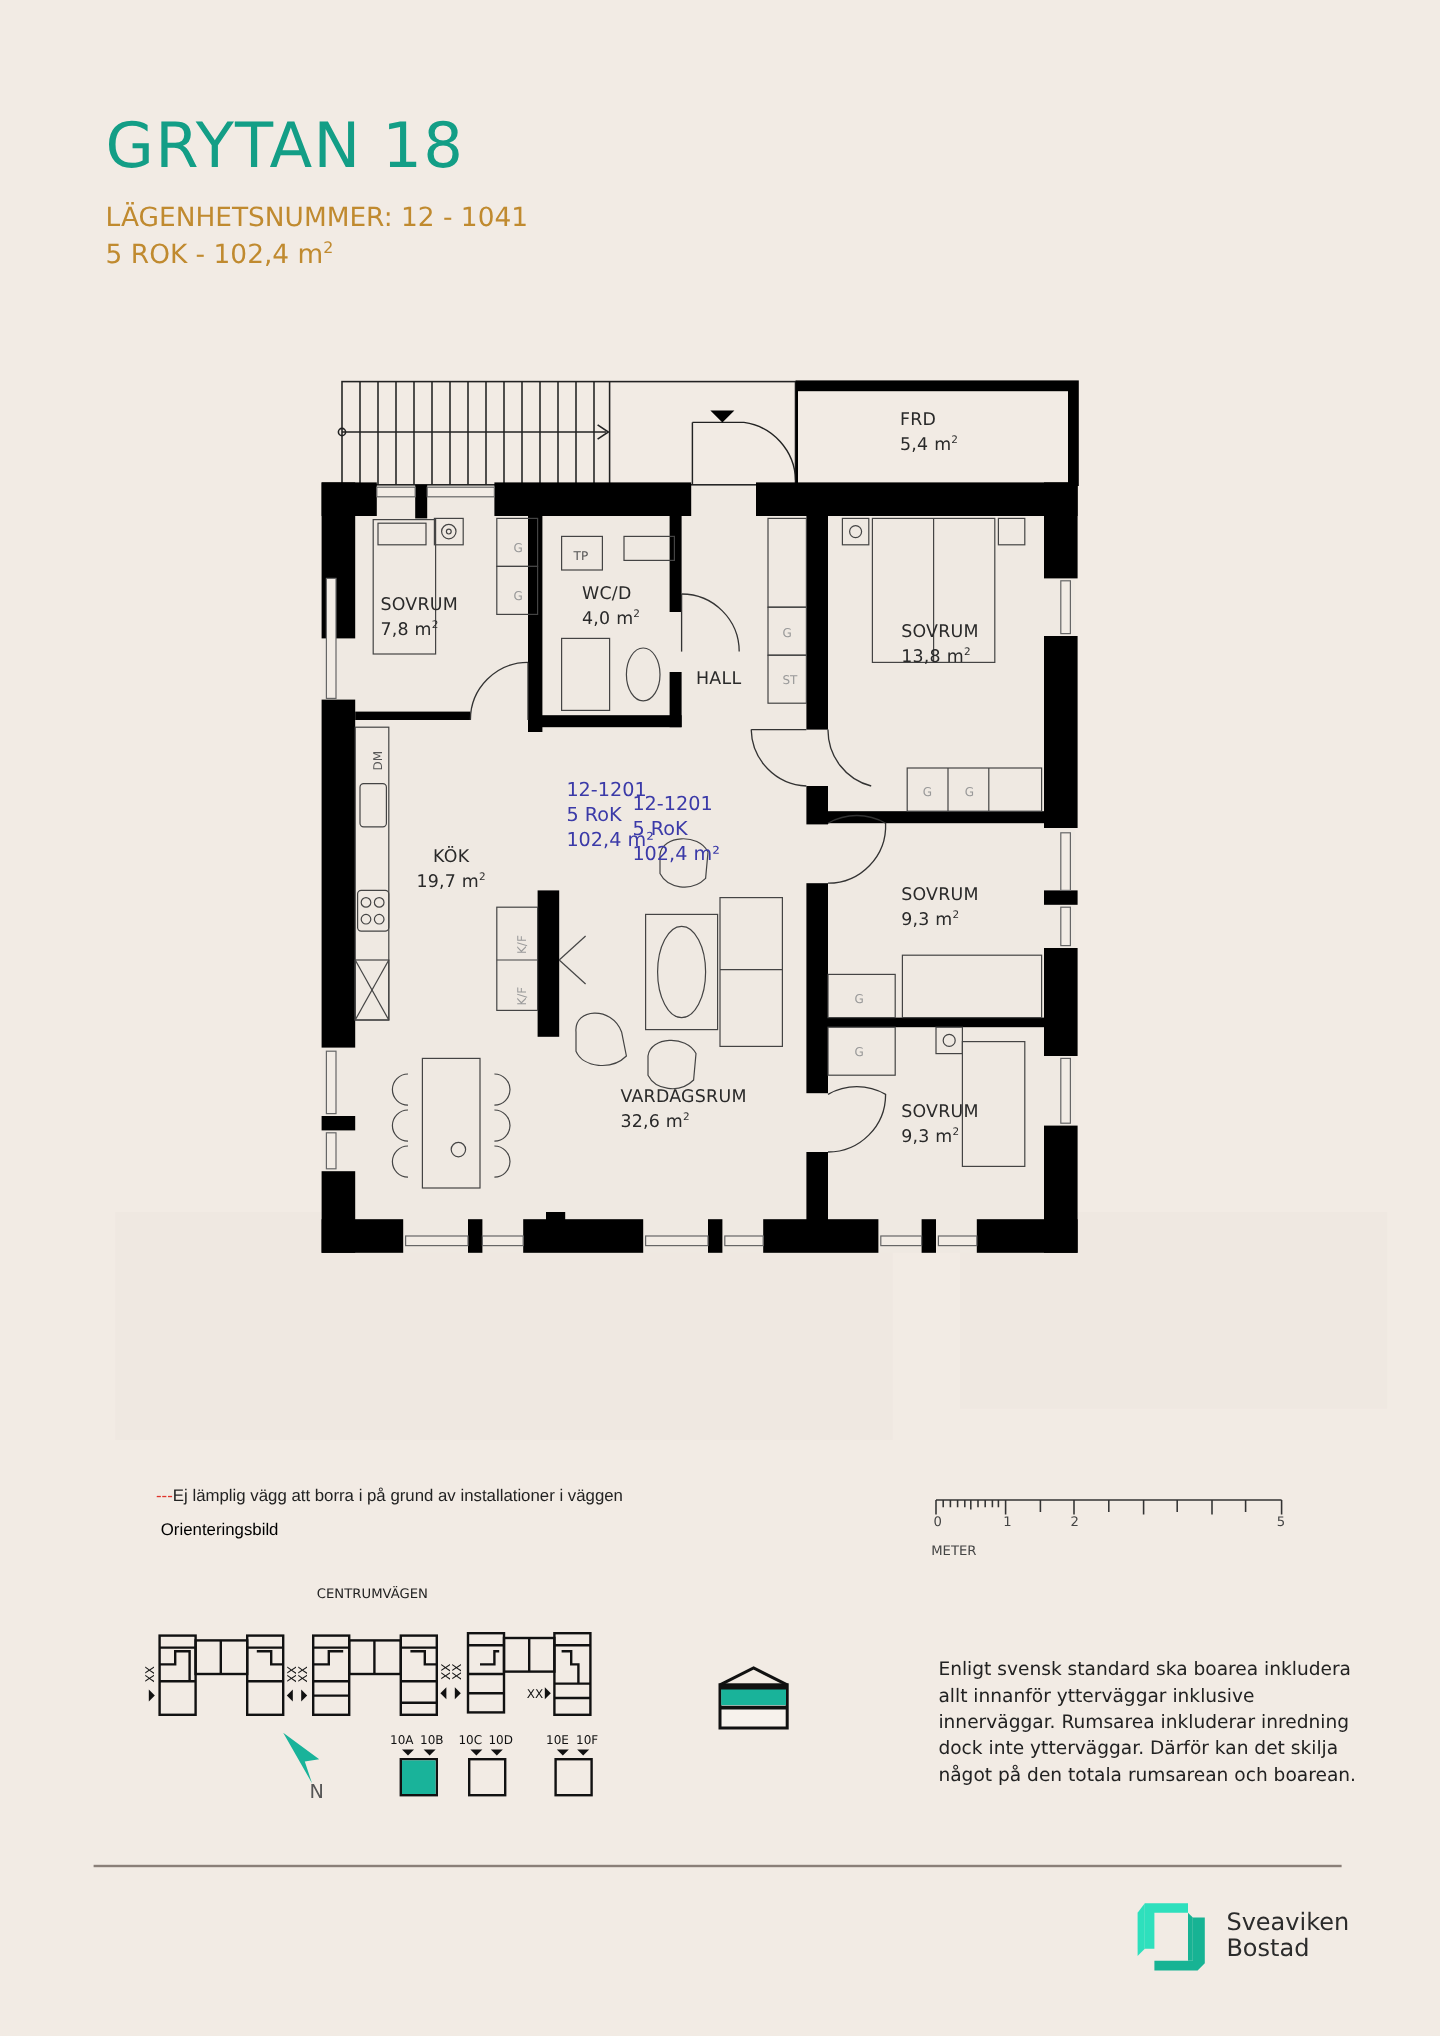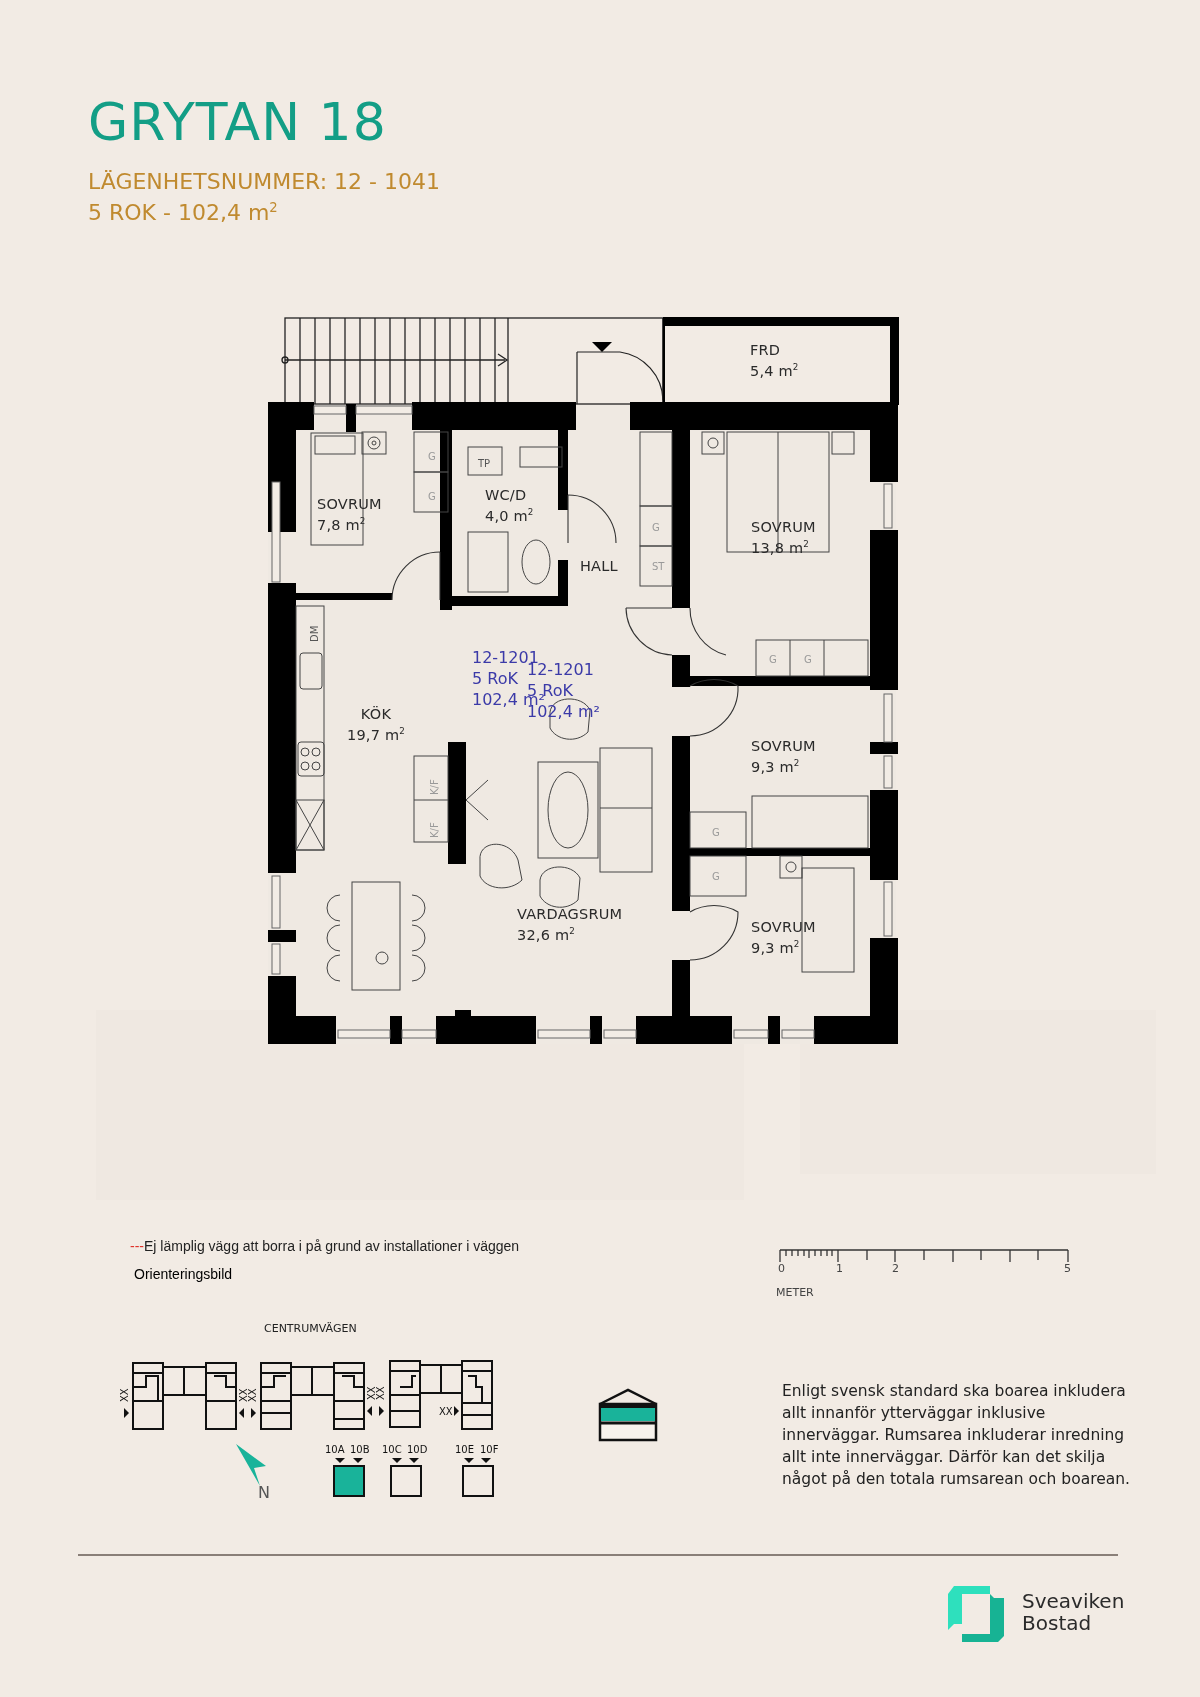--- a/index.html
+++ b/index.html
@@ -437,21 +437,21 @@
 </svg>
 
 <svg style="position:absolute;left:596px;top:1386px;" width="64" height="58" viewBox="0 0 64 58">
   <polyline points="4,18 32,4 60,18" fill="none" stroke="#111" stroke-width="2.5"></polyline>
   <rect x="4" y="18" width="56" height="36" fill="#f7f2ec" stroke="#111" stroke-width="2.5"></rect>
   <rect x="5" y="21" width="54" height="14" fill="#19b39a"></rect>
   <line x1="4" y1="20" x2="60" y2="20" stroke="#111" stroke-width="4"></line>
   <line x1="4" y1="37" x2="60" y2="37" stroke="#111" stroke-width="3"></line>
 </svg>
 
-<div class="note">Enligt svensk standard ska boarea inkludera allt innanför ytterväggar inklusive innerväggar. Rumsarea inkluderar inredning allt inte innerväggar. Därför kan det skilja något på den totala rumsarean och boarean.</div>
+<div class="note">Enligt svensk standard ska boarea inkludera allt innanför ytterväggar inklusive innerväggar. Rumsarea inkluderar inredning dock inte ytterväggar. Därför kan det skilja något på den totala rumsarean och boarean.</div>
 
 <div class="divider"></div>
 
 <svg class="logo" width="66" height="66" viewBox="0 0 66 66">
   <polygon points="8,6 44,6 44,14 16,14 16,44 8,44 8,14" fill="#2ee0bd"></polygon>
   <polygon points="2,14 8,6 8,44 2,50" fill="#2ee0bd"></polygon>
   <polygon points="48,18 58,18 58,56 52,62 16,62 16,54 48,54" fill="#17b394"></polygon>
   <polygon points="44,14 48,18 48,54 44,54" fill="#17b394"></polygon>
 </svg>
 <div class="logo-text">

